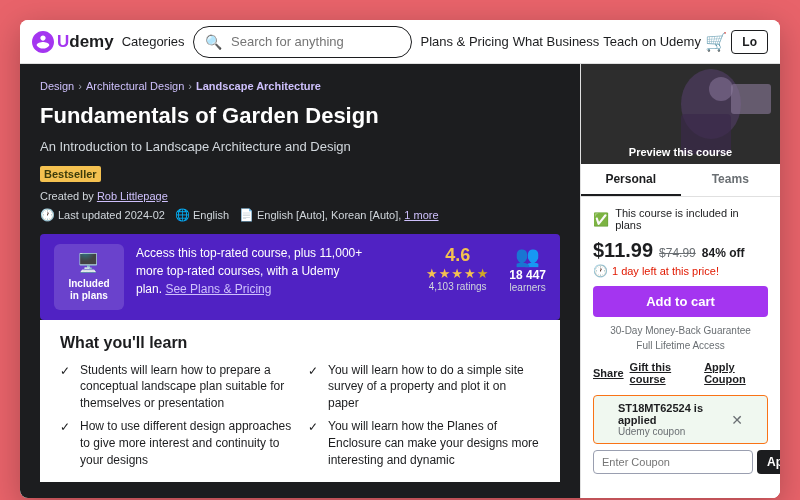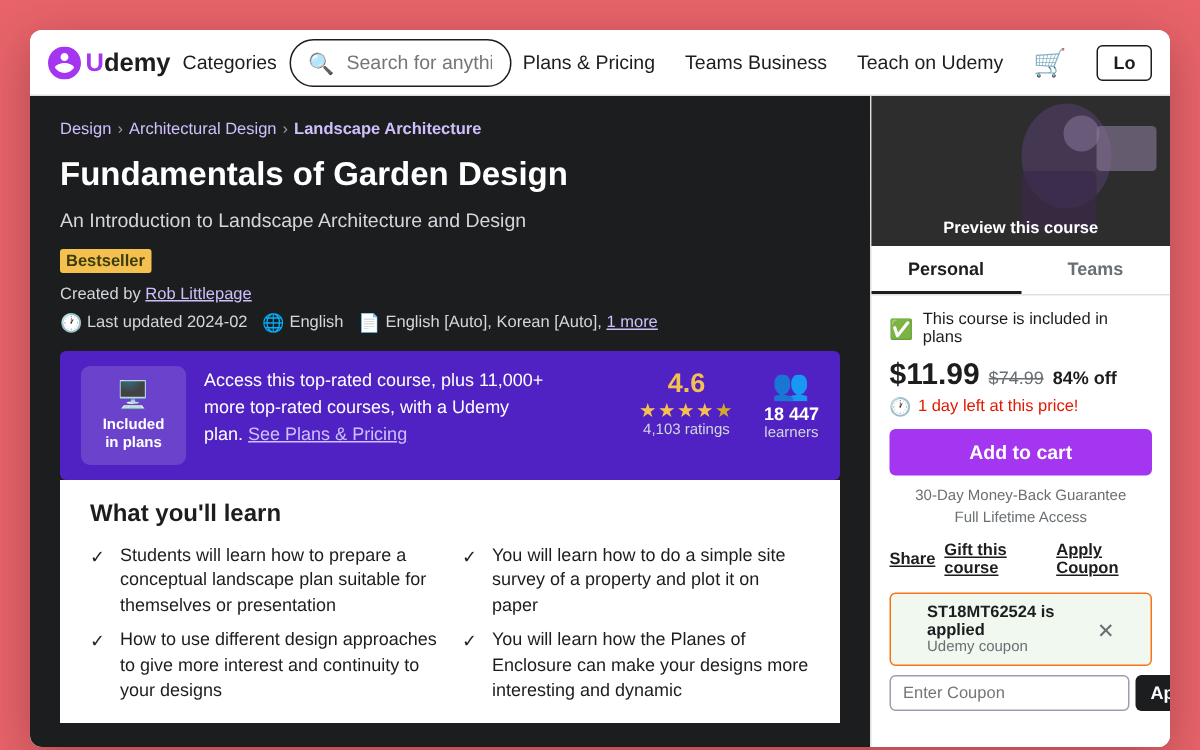--- a/index.html
+++ b/index.html
@@ -61,21 +61,21 @@
       outline: none;
       font-size: 13px;
       color: #6a6f73;
       width: 100%;
       background: transparent;
     }
     .navbar-search-icon { color: #6a6f73; font-size: 14px; }
     .navbar-right {
       display: flex;
       align-items: center;
-      gap: 20px;
+      gap: 4px;
       margin-left: auto;
       font-size: 13px;
       color: #1c1d1f;
     }
     .navbar-right a { text-decoration: none; color: #1c1d1f; cursor: pointer; white-space: nowrap; }
     .cart-icon { font-size: 18px; cursor: pointer; }
     .navbar-login {
       border: 1px solid #1c1d1f;
       padding: 4px 10px;
       border-radius: 4px;
@@ -406,21 +406,21 @@
       <span style="color:#a435f0;font-weight:800;font-size:17px;">U</span>
         <span style="color:#1c1d1f;font-weight:800;font-size:17px;">demy</span>
     </div>
     <div class="navbar-categories">Categories</div>
     <div class="navbar-search">
       <span class="navbar-search-icon">🔍</span>
       <input type="text" placeholder="Search for anything" style="">
     </div>
     <div class="navbar-right">
       <a>Plans &amp; Pricing</a>
-      <a>Teams Business</a>
+      <a>What Business</a>
       <a>Teach on Udemy</a>
       <span class="cart-icon">🛒</span>
       <span class="navbar-login">Lo</span>
     </div>
   </div>
 
   <div class="content-area">
 
     <div class="left-panel">
       

